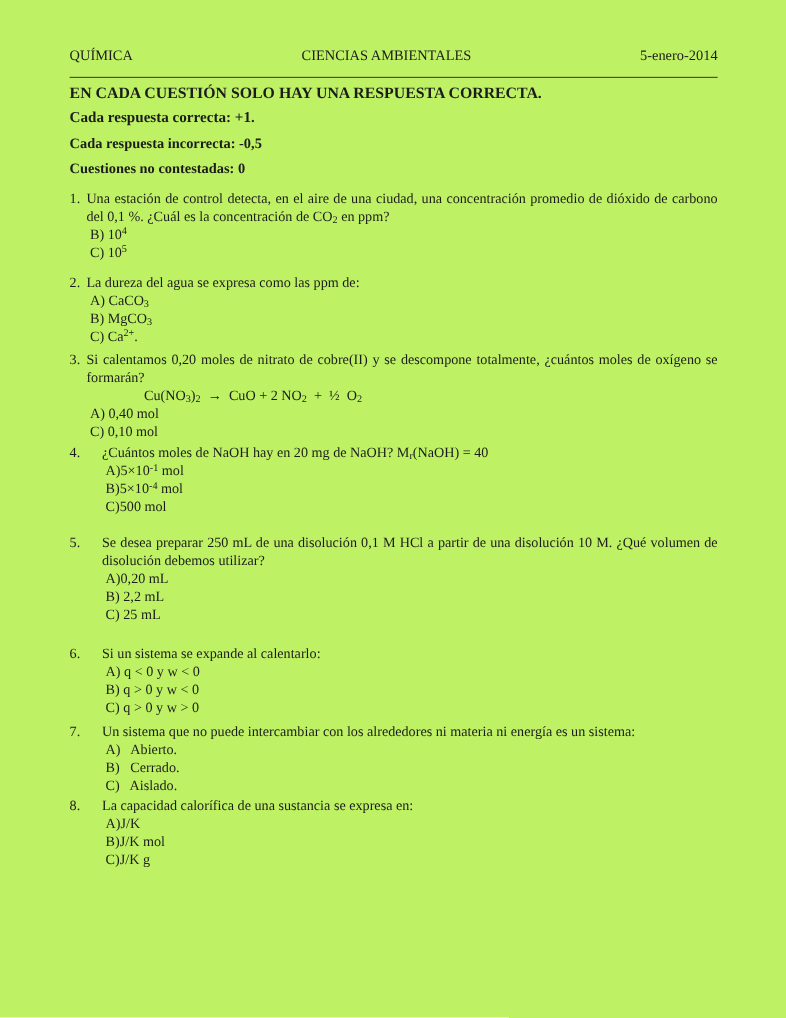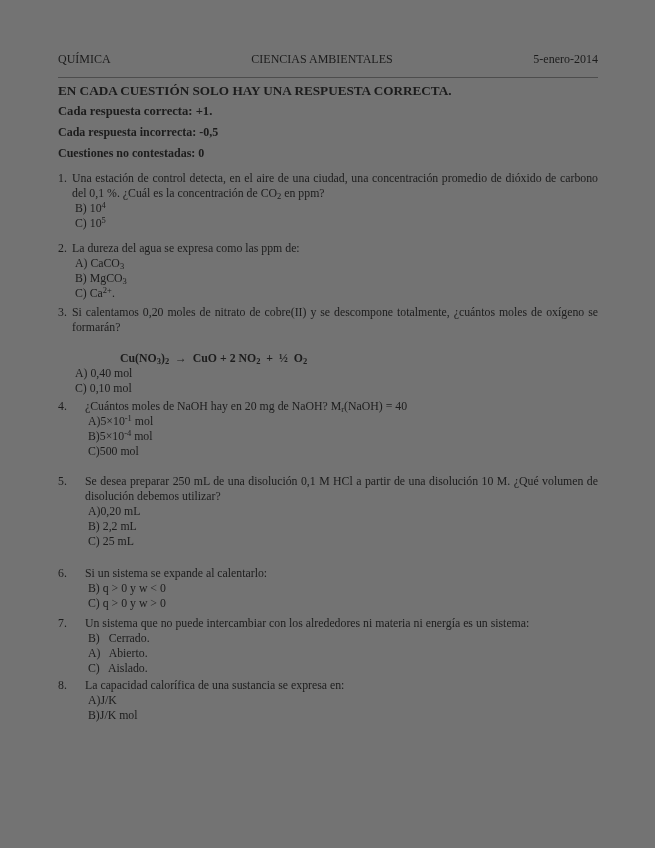--- a/index.html
+++ b/index.html
@@ -10,23 +10,23 @@
   body {
     width: 655px;
     height: 848px;
     font-family: "Liberation Serif", "DejaVu Serif", serif;
     color: #1c1c1c;
   }
   .page {
     box-sizing: border-box;
     width: 655px;
     height: 848px;
-    padding: 52px 57px 0 58px;
+    padding: 39px 57px 0 58px;
     overflow: hidden;
-    background: #737373;
+    background: #bef264;
   }
   .header {
     display: flex;
     justify-content: space-between;
     align-items: baseline;
     font-size: 12px;
     line-height: 15px;
   }
   .divider {
     border: none;
@@ -63,23 +63,22 @@
     left: 0;
     top: 0;
   }
   .qtext {
     margin: 0;
     text-align: justify;
     text-align-last: left;
     -moz-text-align-last: left;
   }
   .equation {
-    margin: 16px 0 0 48px;
+    margin: 0 0 0 48px;
     white-space: pre-wrap;
-    font-weight: bold;
   }
   .option {
     margin: 0 0 0 3px;
     white-space: pre-wrap;
   }
   sup, sub {
     font-size: 0.72em;
     line-height: 0;
   }
   sup { vertical-align: 0.45em; }
@@ -132,30 +131,32 @@
       <div class="question wide">
         <span class="qnum">5.</span>
         <p class="qtext">Se desea preparar 250 mL de una disolución 0,1 M HCl a partir de una disolución 10 M. ¿Qué volumen de disolución debemos utilizar?</p>
         <p class="option">A)0,20 mL</p>
         <p class="option">B) 2,2 mL</p>
         <p class="option">C) 25 mL</p>
       </div>
       <div class="question wide">
         <span class="qnum">6.</span>
         <p class="qtext">Si un sistema se expande al calentarlo:</p>
+        <p class="option">A) q &lt; 0 y w &lt; 0</p>
         <p class="option">B) q &gt; 0 y w &lt; 0</p>
         <p class="option">C) q &gt; 0 y w &gt; 0</p>
       </div>
       <div class="question wide">
         <span class="qnum">7.</span>
         <p class="qtext">Un sistema que no puede intercambiar con los alrededores ni materia ni energía es un sistema:</p>
+        <p class="option">A)   Abierto.</p>
         <p class="option">B)   Cerrado.</p>
-        <p class="option">A)   Abierto.</p>
         <p class="option">C)   Aislado.</p>
       </div>
       <div class="question wide">
         <span class="qnum">8.</span>
         <p class="qtext">La capacidad calorífica de una sustancia se expresa en:</p>
         <p class="option">A)J/K</p>
         <p class="option">B)J/K mol</p>
+        <p class="option">C)J/K g</p>
       </div>
     </section>
 </div>
 
 </body></html>

